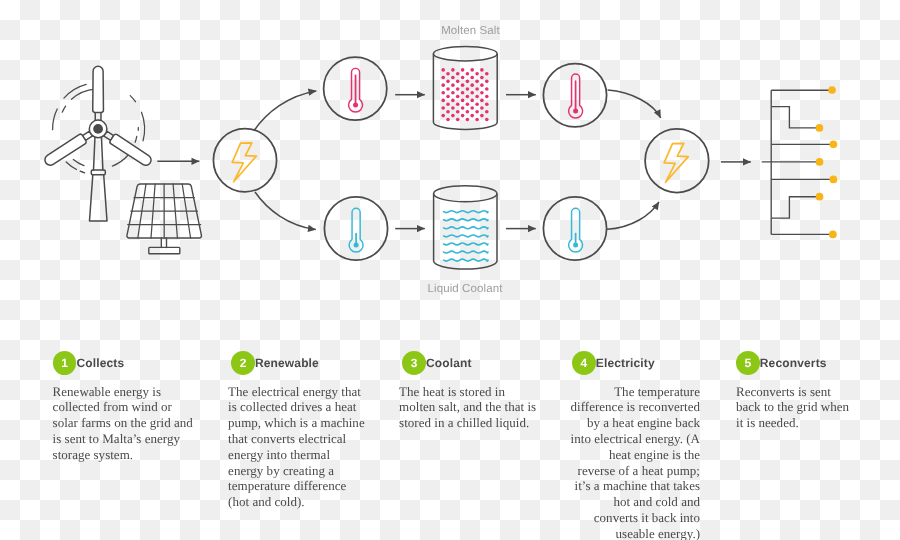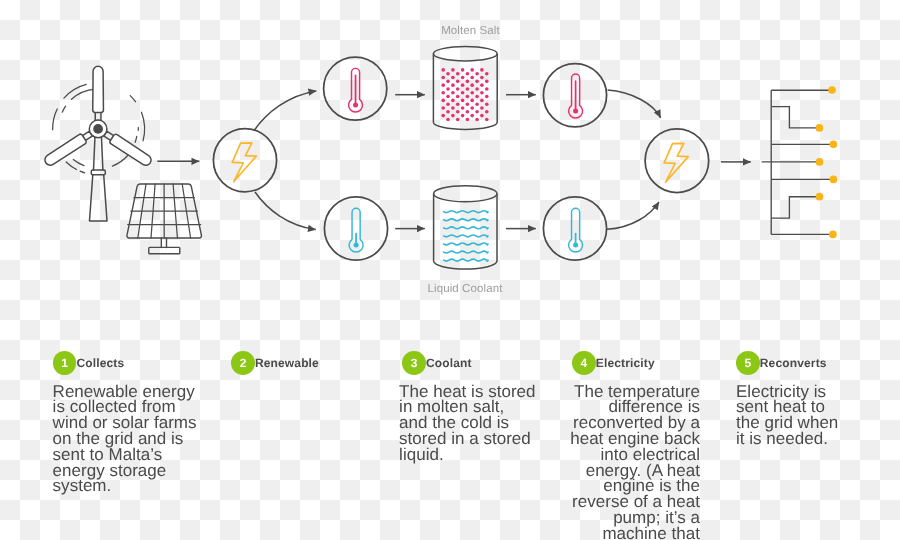--- a/index.html
+++ b/index.html
@@ -18,21 +18,21 @@
   svg#diagram{position:absolute;left:0;top:0;width:900px;height:540px;display:block;}
   .tanklbl{position:absolute;font-size:11.5px;color:#9d9d9d;white-space:nowrap;
      text-align:center;letter-spacing:.1px;}
   .steps{position:absolute;left:0;top:0;width:900px;height:540px;}
   .step{position:absolute;}
   .step .hd{display:flex;align-items:center;height:23.6px;}
   .badge{width:23.8px;height:23.8px;border-radius:50%;background:#8cc715;color:#fff;
      font-size:12px;font-weight:bold;display:flex;align-items:center;justify-content:center;
      flex:0 0 auto;line-height:1;}
   .sttl{font-size:12px;font-weight:bold;color:#4a4a4a;letter-spacing:.15px;}
-  .sbody{margin-top:8.5px;font-size:17px;line-height:15.8px;color:#4a4a4a;letter-spacing:.02px;}
+  .sbody{margin-top:8.5px;font-size:13px;line-height:15.8px;color:#4a4a4a;letter-spacing:.02px;font-family:Liberation Serif, serif;}
 </style>
 </head>
 <body>
 
 <div id="stage">
 <svg id="diagram" viewBox="0 0 900 540" xmlns="http://www.w3.org/2000/svg">
   <defs>
     <marker id="ah" viewBox="0 0 10 10" refX="9.4" refY="5" markerWidth="5.8" markerHeight="5.8" orient="auto-start-reverse">
       <path d="M0.4,0.8 L9.6,5 L0.4,9.2 Z" fill="#4b4b4b"></path>
     </marker>
@@ -258,37 +258,38 @@
       <div class="badge">1</div>
       <div class="sttl">Collects</div>
     </div>
     <div class="sbody">Renewable energy is collected from wind or solar farms on the grid and is sent to Malta’s energy storage system.</div>
   </div>
   <div class="step" style="left:231.1px;top:351.5px;width:139.5px;">
     <div class="hd">
       <div class="badge">2</div>
       <div class="sttl">Renewable</div>
     </div>
+    <div class="sbody" style="margin-left:-3px;width:139.5px;">The electrical energy that is collected drives a heat pump, which is a machine that converts electrical energy into thermal energy by creating a temperature difference (hot and cold).</div>
   </div>
   <div class="step" style="left:402.1px;top:351.5px;width:138px;">
     <div class="hd">
       <div class="badge">3</div>
       <div class="sttl">Coolant</div>
     </div>
-    <div class="sbody" style="margin-left:-3px;width:138px;">The heat is stored in molten salt, and the cold is stored in a stored liquid.</div>
+    <div class="sbody" style="margin-left:-3px;width:138px;">The heat is stored in molten salt, and the that is stored in a chilled liquid.</div>
   </div>
   <div class="step" style="left:572px;top:351.5px;width:131px;">
     <div class="hd">
       <div class="badge">4</div>
       <div class="sttl">Electricity</div>
     </div>
     <div class="sbody" style="margin-left:-2px;width:130px;text-align:right;">The temperature difference is reconverted by a heat engine back into electrical energy. (A heat engine is the reverse of a heat pump; it’s a machine that takes hot and cold and converts it back into useable energy.)</div>
   </div>
   <div class="step" style="left:736px;top:351.5px;width:115px;">
     <div class="hd">
       <div class="badge">5</div>
       <div class="sttl">Reconverts</div>
     </div>
-    <div class="sbody">Electricity is sent heat to the grid when it is needed.</div>
+    <div class="sbody">Reconverts is sent back to the grid when it is needed.</div>
   </div>
 </div>
 
 </div>
 
 </body></html>

